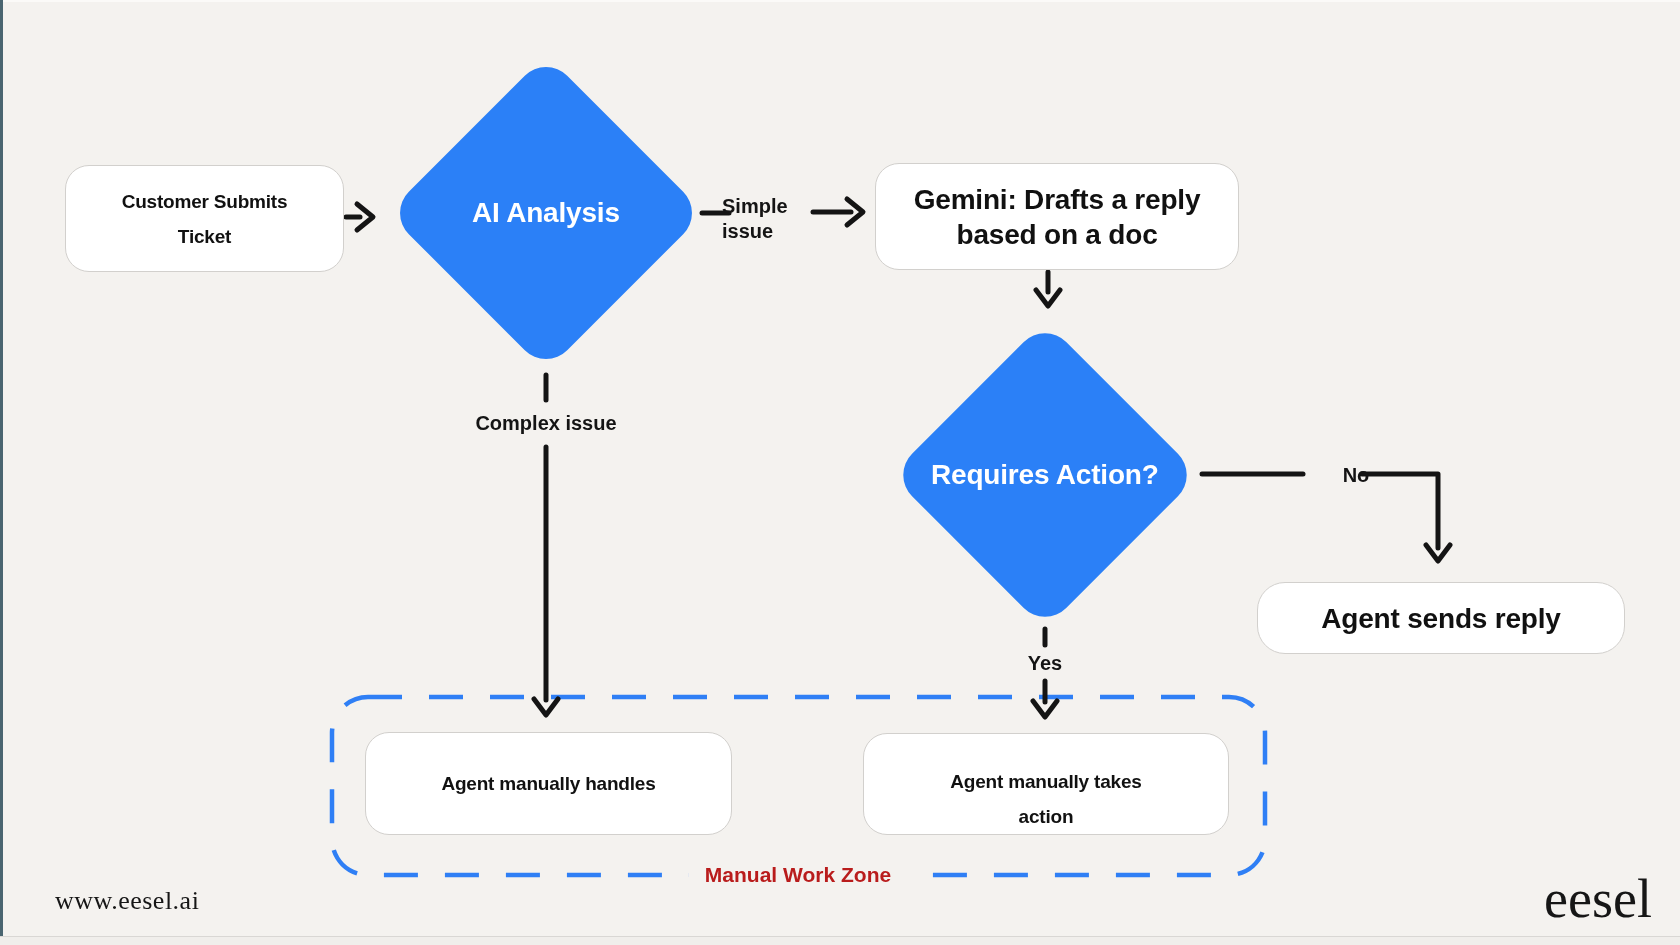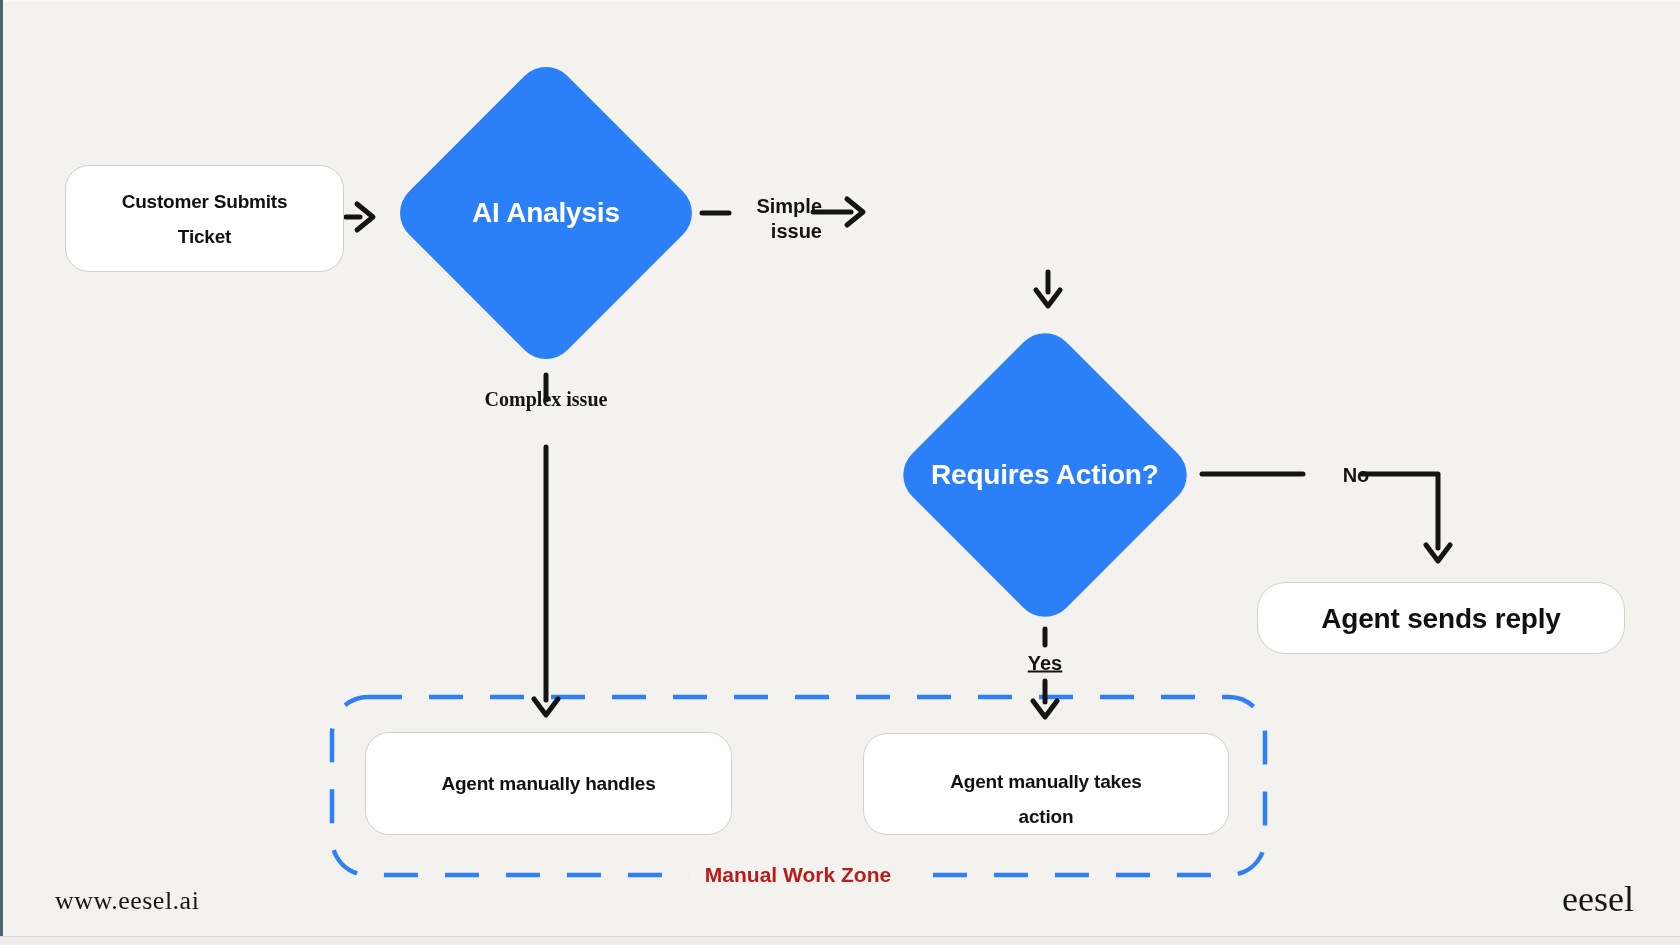--- a/index.html
+++ b/index.html
@@ -52,25 +52,25 @@
   .diamond .dlbl{
     transform:rotate(-45deg);
     color:#ffffff;font-weight:700;font-size:28px;
     white-space:nowrap;letter-spacing:-0.2px;
   }
 
   .edge-label{
     position:absolute;
     transform:translate(-50%,-50%);
     color:#141414;font-weight:700;font-size:20px;line-height:25px;
-    text-align:right;white-space:nowrap;
+    text-align:left;white-space:nowrap;
   }
   .lbl-simple{left:772px;top:219px;white-space:normal;width:100px;}
-  .lbl-complex{left:546px;top:399px;font-family:Liberation Serif, serif;}
-  .lbl-yes{left:1045px;top:663px;text-decoration:underline;}
+  .lbl-complex{left:546px;top:423px;}
+  .lbl-yes{left:1045px;top:663px;}
   .lbl-no{left:1332px;top:475px;margin-left:24px;}
 
   .zone-label{
     position:absolute;left:798px;top:875px;
     transform:translate(-50%,-50%);
     background:#f4f2ef;
     padding:2px 16px;
     color:#b91c1c;font-weight:700;font-size:21px;
     white-space:nowrap;
   }
@@ -78,21 +78,21 @@
   .footer-site{
     position:absolute;left:55px;top:901px;
     transform:translateY(-50%);
     font-family:"Liberation Serif",serif;
     font-size:26px;color:#161616;letter-spacing:0.5px;
   }
   .footer-brand{
     position:absolute;left:1598px;top:899px;
     transform:translate(-50%,-50%);
     font-family:"Liberation Serif",serif;
-    font-size:36px;color:#161616;
+    font-size:54px;color:#161616;
   }
 </style>
 </head>
 <body>
 
 <div class="canvas">
 
   <svg class="connectors" width="1680" height="945" viewBox="0 0 1680 945">
 
     <rect x="332" y="697" width="933" height="178" rx="36" fill="none" stroke="#2f7ff5" stroke-width="4.5" stroke-dasharray="34 27"></rect>
@@ -121,20 +121,23 @@
       <path d="M546 375 V400"></path>
       <path d="M546 447 V700"></path>
       <path d="M534 699 L546 715 L558 699"></path>
     </g>
   </svg>
 
   <div class="node node-customer">
     <span class="lbl">Customer Submits Ticket</span>
   </div>
 
+  <div class="node node-gemini">
+    <span class="lbl">Gemini: Drafts a reply based on a doc</span>
+  </div>
 
   <div class="node node-sends">
     <span class="lbl">Agent sends reply</span>
   </div>
 
   <div class="node node-handles">
     <span class="lbl">Agent manually handles</span>
   </div>
 
   <div class="node node-takes">

